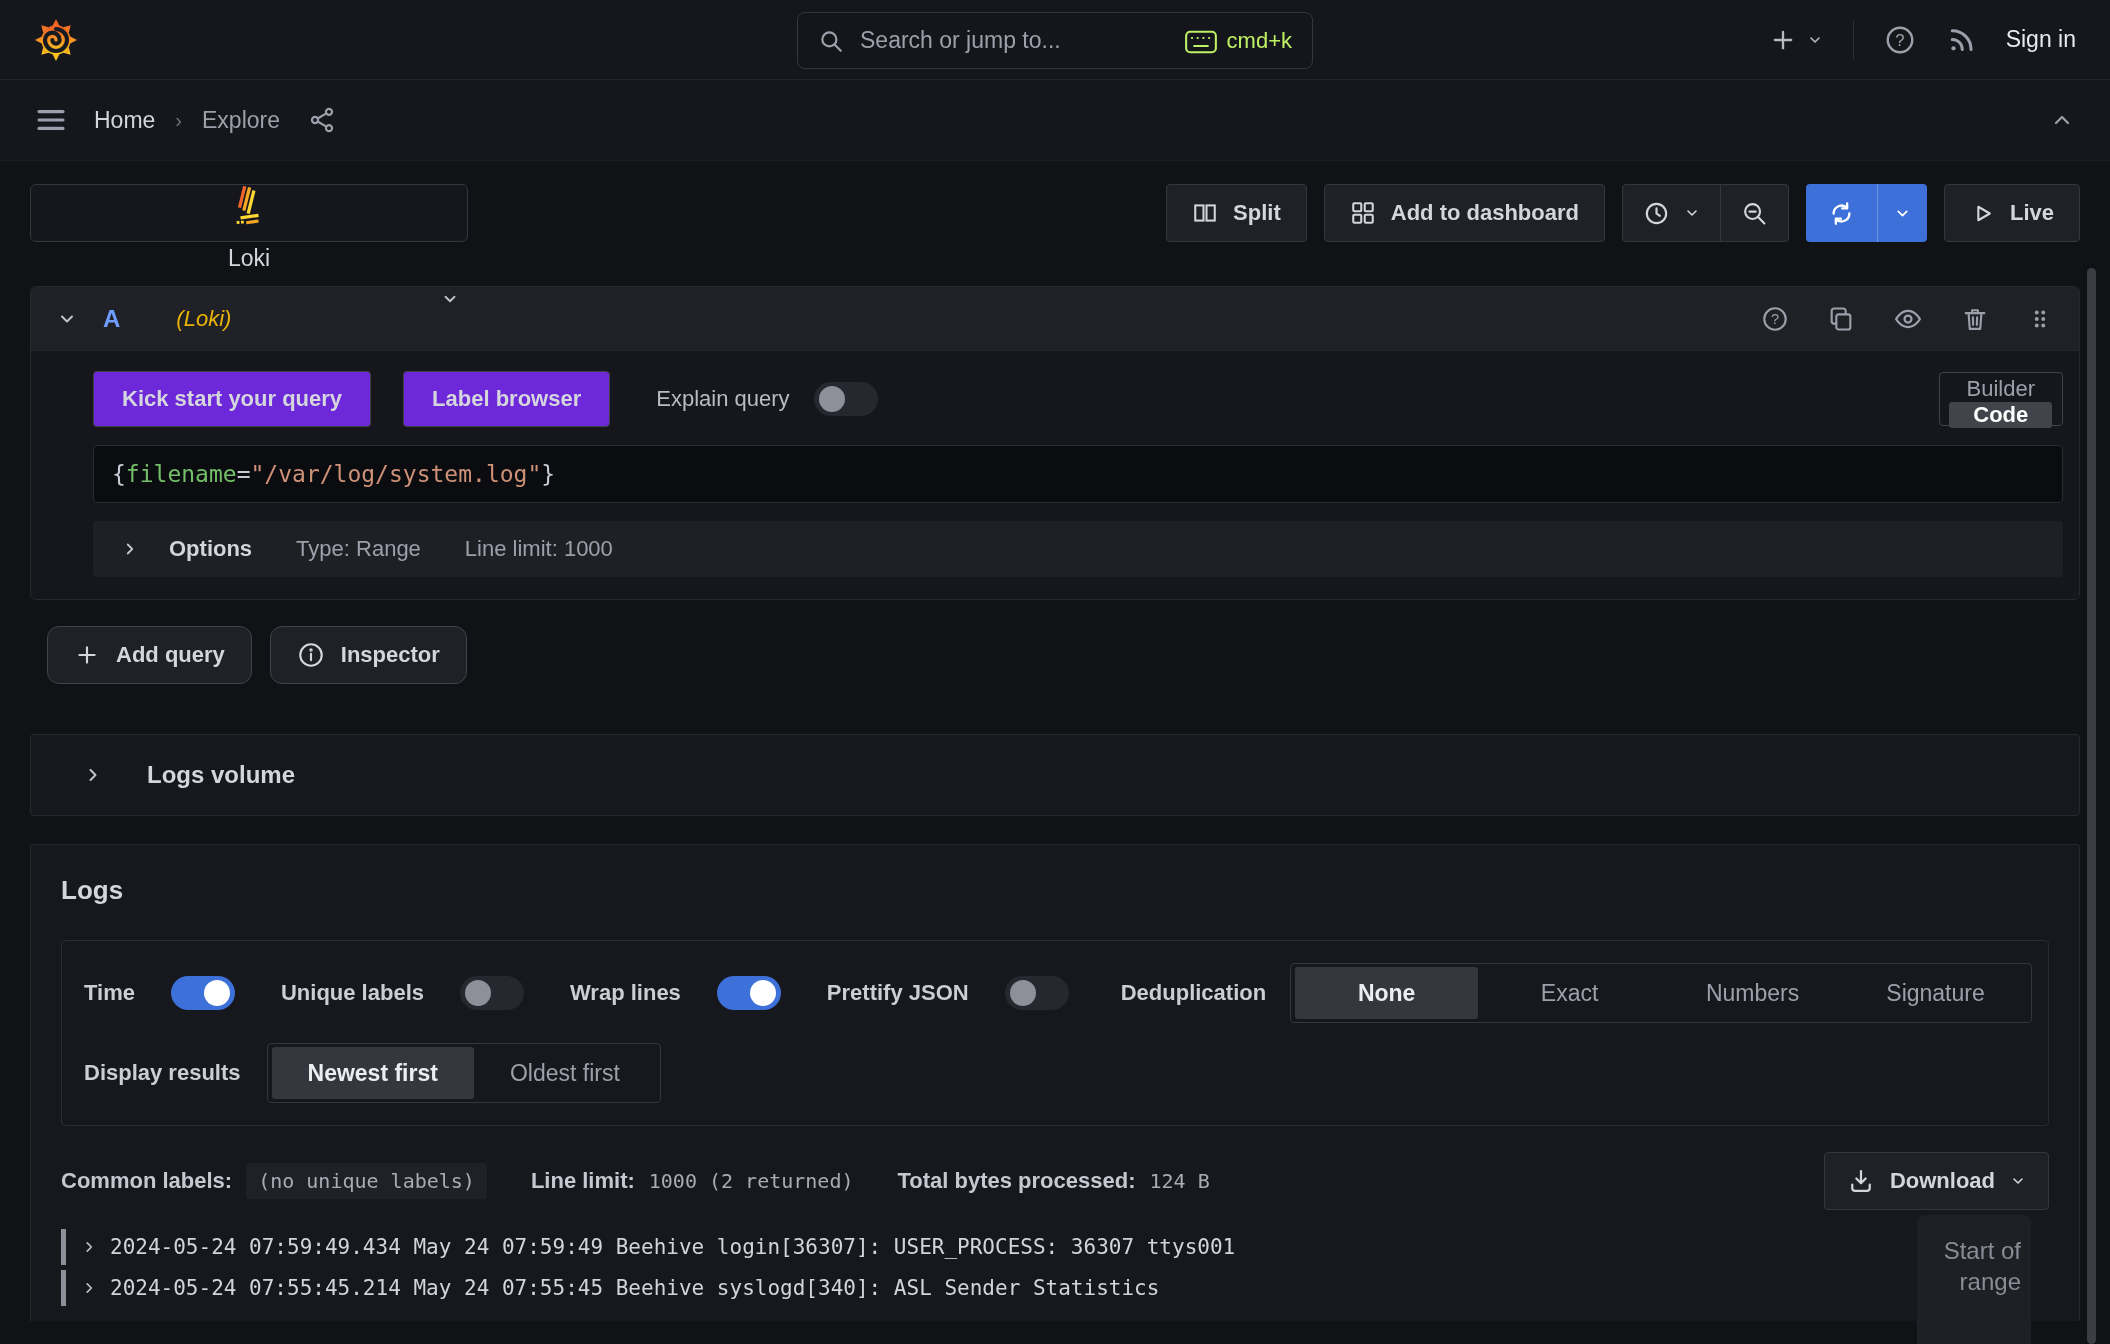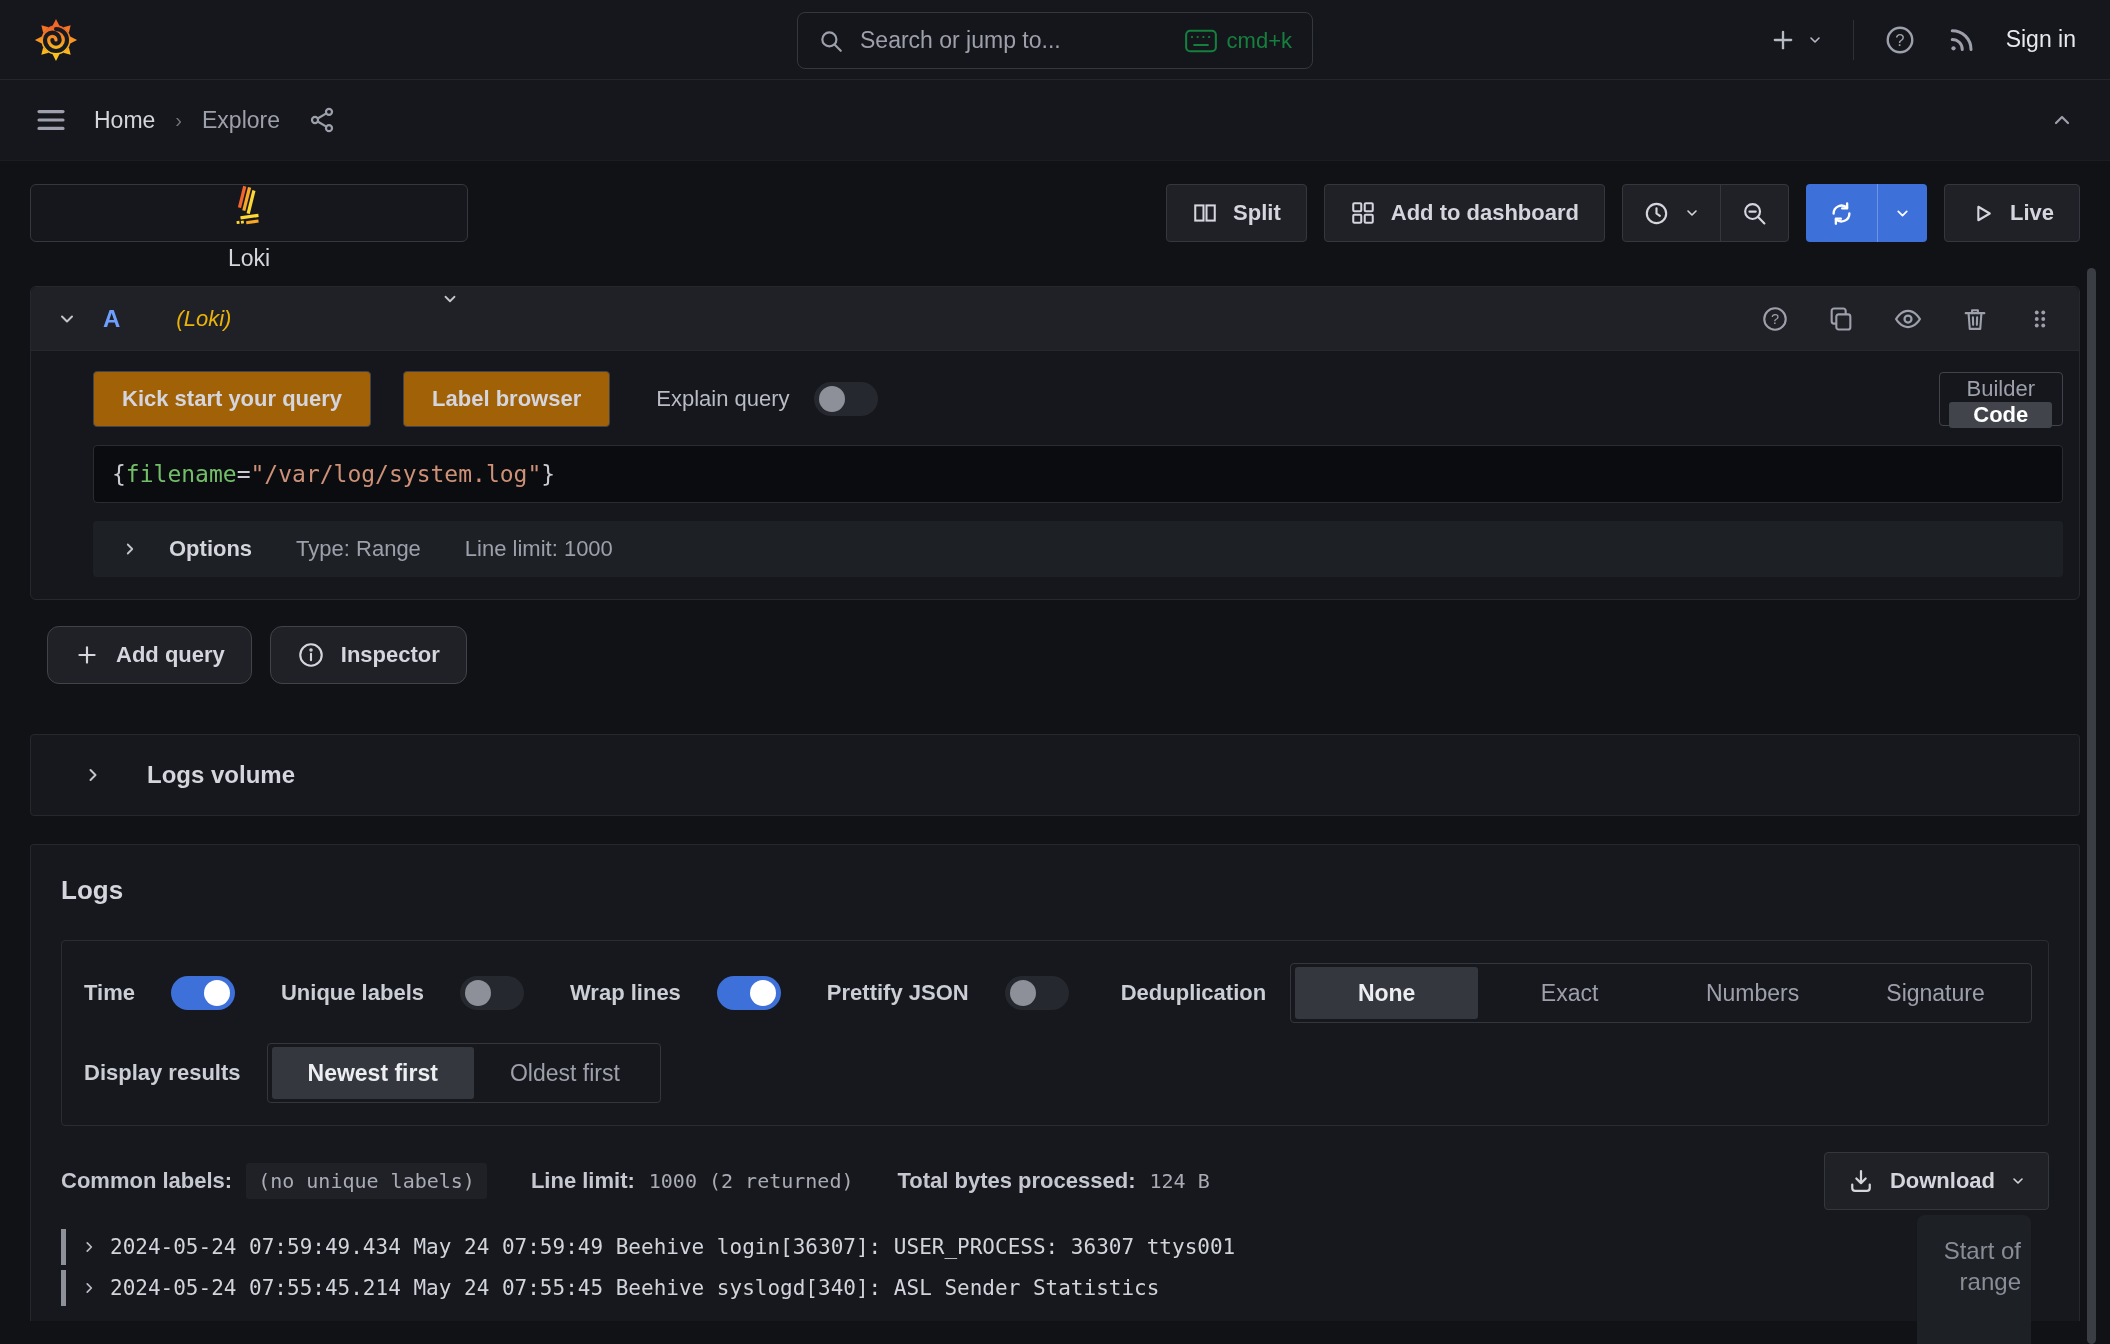--- a/index.html
+++ b/index.html
@@ -18,21 +18,21 @@
     display:flex; align-items:center; padding:0 34px;
   }
   .search-box {
     position:absolute; left:50%; top:12px; transform:translateX(-50%);
     width:516px; height:57px; background:#14161b;
     border:1px solid #35373e; border-radius:8px;
     display:flex; align-items:center; gap:16px; padding:0 20px;
     color:#9da0ab; cursor:text;
   }
   .search-box .ph { flex:1; font-size:23px; }
-  .search-box .shortcut { display:flex; align-items:center; gap:10px; color:#15803d; font-size:22px; }
+  .search-box .shortcut { display:flex; align-items:flex-end; gap:10px; color:#bef264; font-size:22px; }
   .top-right { margin-left:auto; display:flex; align-items:center; gap:30px; color:#b7b9c3; }
   .plus-group { display:flex; align-items:center; gap:10px; cursor:pointer; }
   .v-div { width:1px; height:40px; background:#2e3036; }
   .signin { color:#e8e9ee; font-size:23px; cursor:pointer; }
 
   
   .crumbbar {
     height:81px; background:#15171c; border-bottom:1px solid #1b1d22;
     display:flex; align-items:center; padding:0 36px; gap:28px;
   }
@@ -70,21 +70,21 @@
   .qp-header {
     height:64px; background:#1f2127; border-bottom:1px solid #26282e;
     border-radius:6px 6px 0 0; display:flex; align-items:center; padding:0 26px;
   }
   .qp-ref { margin-left:26px; color:#6e9fff; font-size:24px; font-weight:bold; cursor:pointer; }
   .qp-hint { margin-left:56px; font-style:italic; color:#eab308; font-size:22px; }
   .qp-icons { margin-left:auto; display:flex; align-items:center; gap:38px; color:#9da0ab; }
   .qp-body { padding:20px 16px 22px 62px; }
   .qp-toolbar { display:flex; align-items:center; }
   .chip-btn {
-    height:56px; padding:0 28px; background:#a16207; border:1px solid #40434b;
+    height:56px; padding:0 28px; background:#6d28d9; border:1px solid #40434b;
     border-radius:4px; font-size:22px; font-weight:bold; color:#d4d5dd;
     display:flex; align-items:center; cursor:pointer; white-space:nowrap;
   }
   .chip-btn + .chip-btn { margin-left:32px; }
   .explain-label { margin-left:46px; color:#b9bbc5; font-size:22px; }
 
   .toggle { width:64px; height:34px; border-radius:17px; background:#26282f; position:relative; cursor:pointer; flex:0 0 auto; }
   .toggle .knob { position:absolute; top:4px; left:5px; width:26px; height:26px; border-radius:50%; background:#8e9099; transition:none; }
   .toggle.on { background:#3d71d9; }
   .toggle.on .knob { left:33px; background:#ffffff; }

